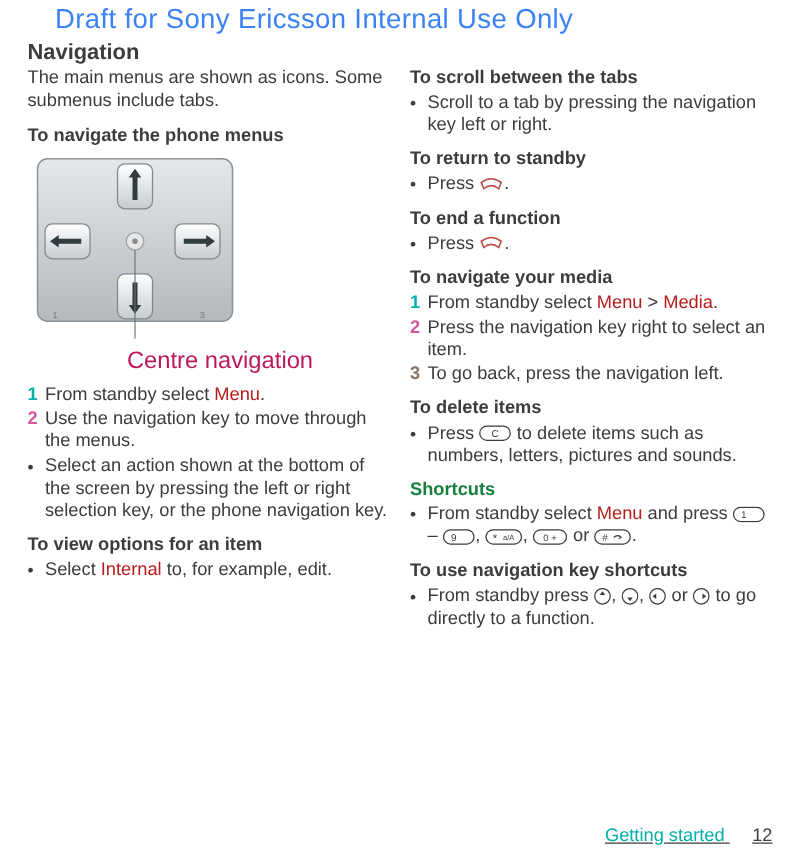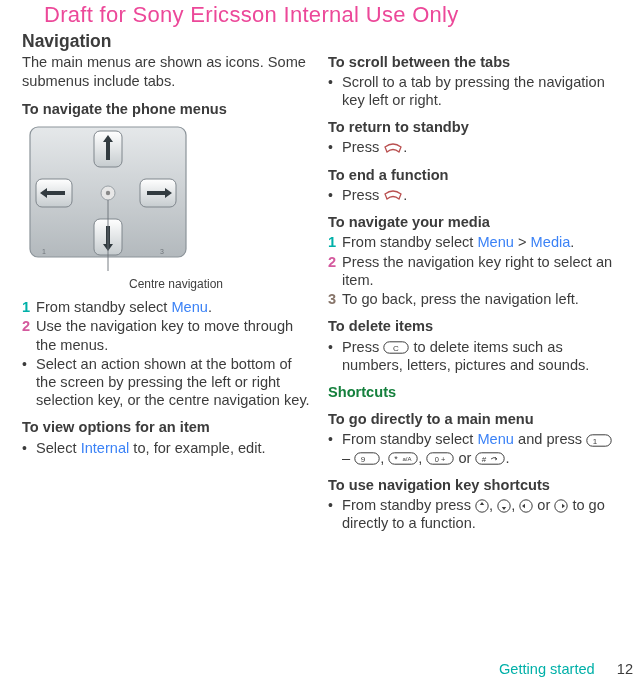--- a/index.html
+++ b/index.html
@@ -7,21 +7,21 @@
     width: 638px;
     height: 686px;
     font-family: Arial, Helvetica, sans-serif;
     background: #fff;
     position: relative;
     padding: 1px 20px 0 22px;
     line-height: 1.25;
     overflow: hidden;
   }
   .draft {
-    color: #ec4899;
+    color: #3b82f6;
     font-size: 22px;
     font-weight: 400;
     letter-spacing: 0.3px;
     margin-bottom: 2px;
     margin-left: 22px;
   }
   .columns {
     display: flex;
     gap: 16px;
   }
@@ -56,38 +56,39 @@
     margin-top: 3px;
     margin-bottom: 4px;
     width: 170px;
     padding-left: 2px;
   }
   .caption {
     text-align: center;
     margin-top: 6px;
     margin-bottom: 6px;
     padding-left: 18px;
-    font-size: 12px;
-    color: #404040;
+    font-size: 19px;
+    color: #be185d;
   }
   .step { display: flex; gap: 4px; margin-bottom: 1px; }
   .step-num { font-weight: 700; flex-shrink: 0; min-width: 10px; }
   .step-num.c1 { color: #00b0a8; }
   .step-num.c2 { color: #d45a9e; }
   .step-num.c3 { color: #87756a; }
   .step-text { flex: 1; }
-  .green { color: #3b82f6; text-align: right; }
+  .green { color: #b91c1c; text-align: right; }
   .bullet-row { display: flex; gap: 6px; margin-bottom: 1px; }
   .bullet { flex-shrink: 0; width: 8px; text-align: left; color: #3c3c3c; font-size: 14px; line-height: 18px; }
   .footer {
     position: absolute;
     bottom: 8px;
-    right: 5px;
-    font-size: 14.6px;
-    color: #3c3c3c;
+    right: 20px;
+    font-size: 14.6px;
+    color: #3c3c3c;
+    text-decoration: underline;
   }
   .footer .label { color: #00b0a8; }
   .pagenum { margin-left: 18px; }
   svg { display: inline-block; vertical-align: middle; }
 </style>
 </head>
 <body>
 
 <div class="draft">Draft for Sony Ericsson Internal Use Only</div>
 
@@ -135,21 +136,21 @@
         <span>From standby select </span><span class="green">Menu</span><span>.</span>
       </span>
     </div>
     <div class="step">
       <span class="step-num c2">2</span>
       <span class="step-text">Use the navigation key to move through the menus.</span>
     </div>
 
     <div class="bullet-row">
       <span class="bullet">•</span>
-      <span>Select an action shown at the bottom of the screen by pressing the left or right selection key, or the centre navigation key.</span>
+      <span>Select an action shown at the bottom of the screen by pressing the left or right selection key, or the phone navigation key.</span>
     </div>
 
     <div class="subhead">To view options for an item</div>
     <div class="bullet-row">
       <span class="bullet">•</span>
       <span>
         <span>Select </span><span class="green">Internal</span><span> to, for example, edit.</span>
       </span>
     </div>
   </div>
@@ -204,21 +205,20 @@
       <span>
         <span>Press </span><svg width="26" height="13" viewBox="0 0 26 13">
             <rect x="0.8" y="0.8" width="24.4" height="11.4" rx="5.7" fill="#fff" stroke="#3c3c3c" stroke-width="1"></rect>
             <text x="13" y="9.6" font-size="8" font-family="Arial" text-anchor="middle" fill="#3c3c3c">C</text>
           </svg><span> to delete items such as numbers, letters, pictures and sounds.</span>
       </span>
     </div>
 
     <div class="bodyhead">Shortcuts</div>
 
-    <div class="subhead">To go directly to a main menu</div>
     <div class="bullet-row">
       <span class="bullet">•</span>
       <span>
         <span>From standby select </span><span class="green">Menu</span><span> and press </span>
         <svg width="26" height="13" viewBox="0 0 26 13">
             <rect x="0.8" y="0.8" width="24.4" height="11.4" rx="5.7" fill="#fff" stroke="#3c3c3c" stroke-width="1"></rect>
             <text x="9" y="9.6" font-size="8" font-family="Arial" text-anchor="middle" fill="#3c3c3c">1</text>
           </svg><span> – </span><svg width="26" height="13" viewBox="0 0 26 13">
             <rect x="0.8" y="0.8" width="24.4" height="11.4" rx="5.7" fill="#fff" stroke="#3c3c3c" stroke-width="1"></rect>
             <text x="9" y="9.6" font-size="8" font-family="Arial" text-anchor="middle" fill="#3c3c3c">9</text>

